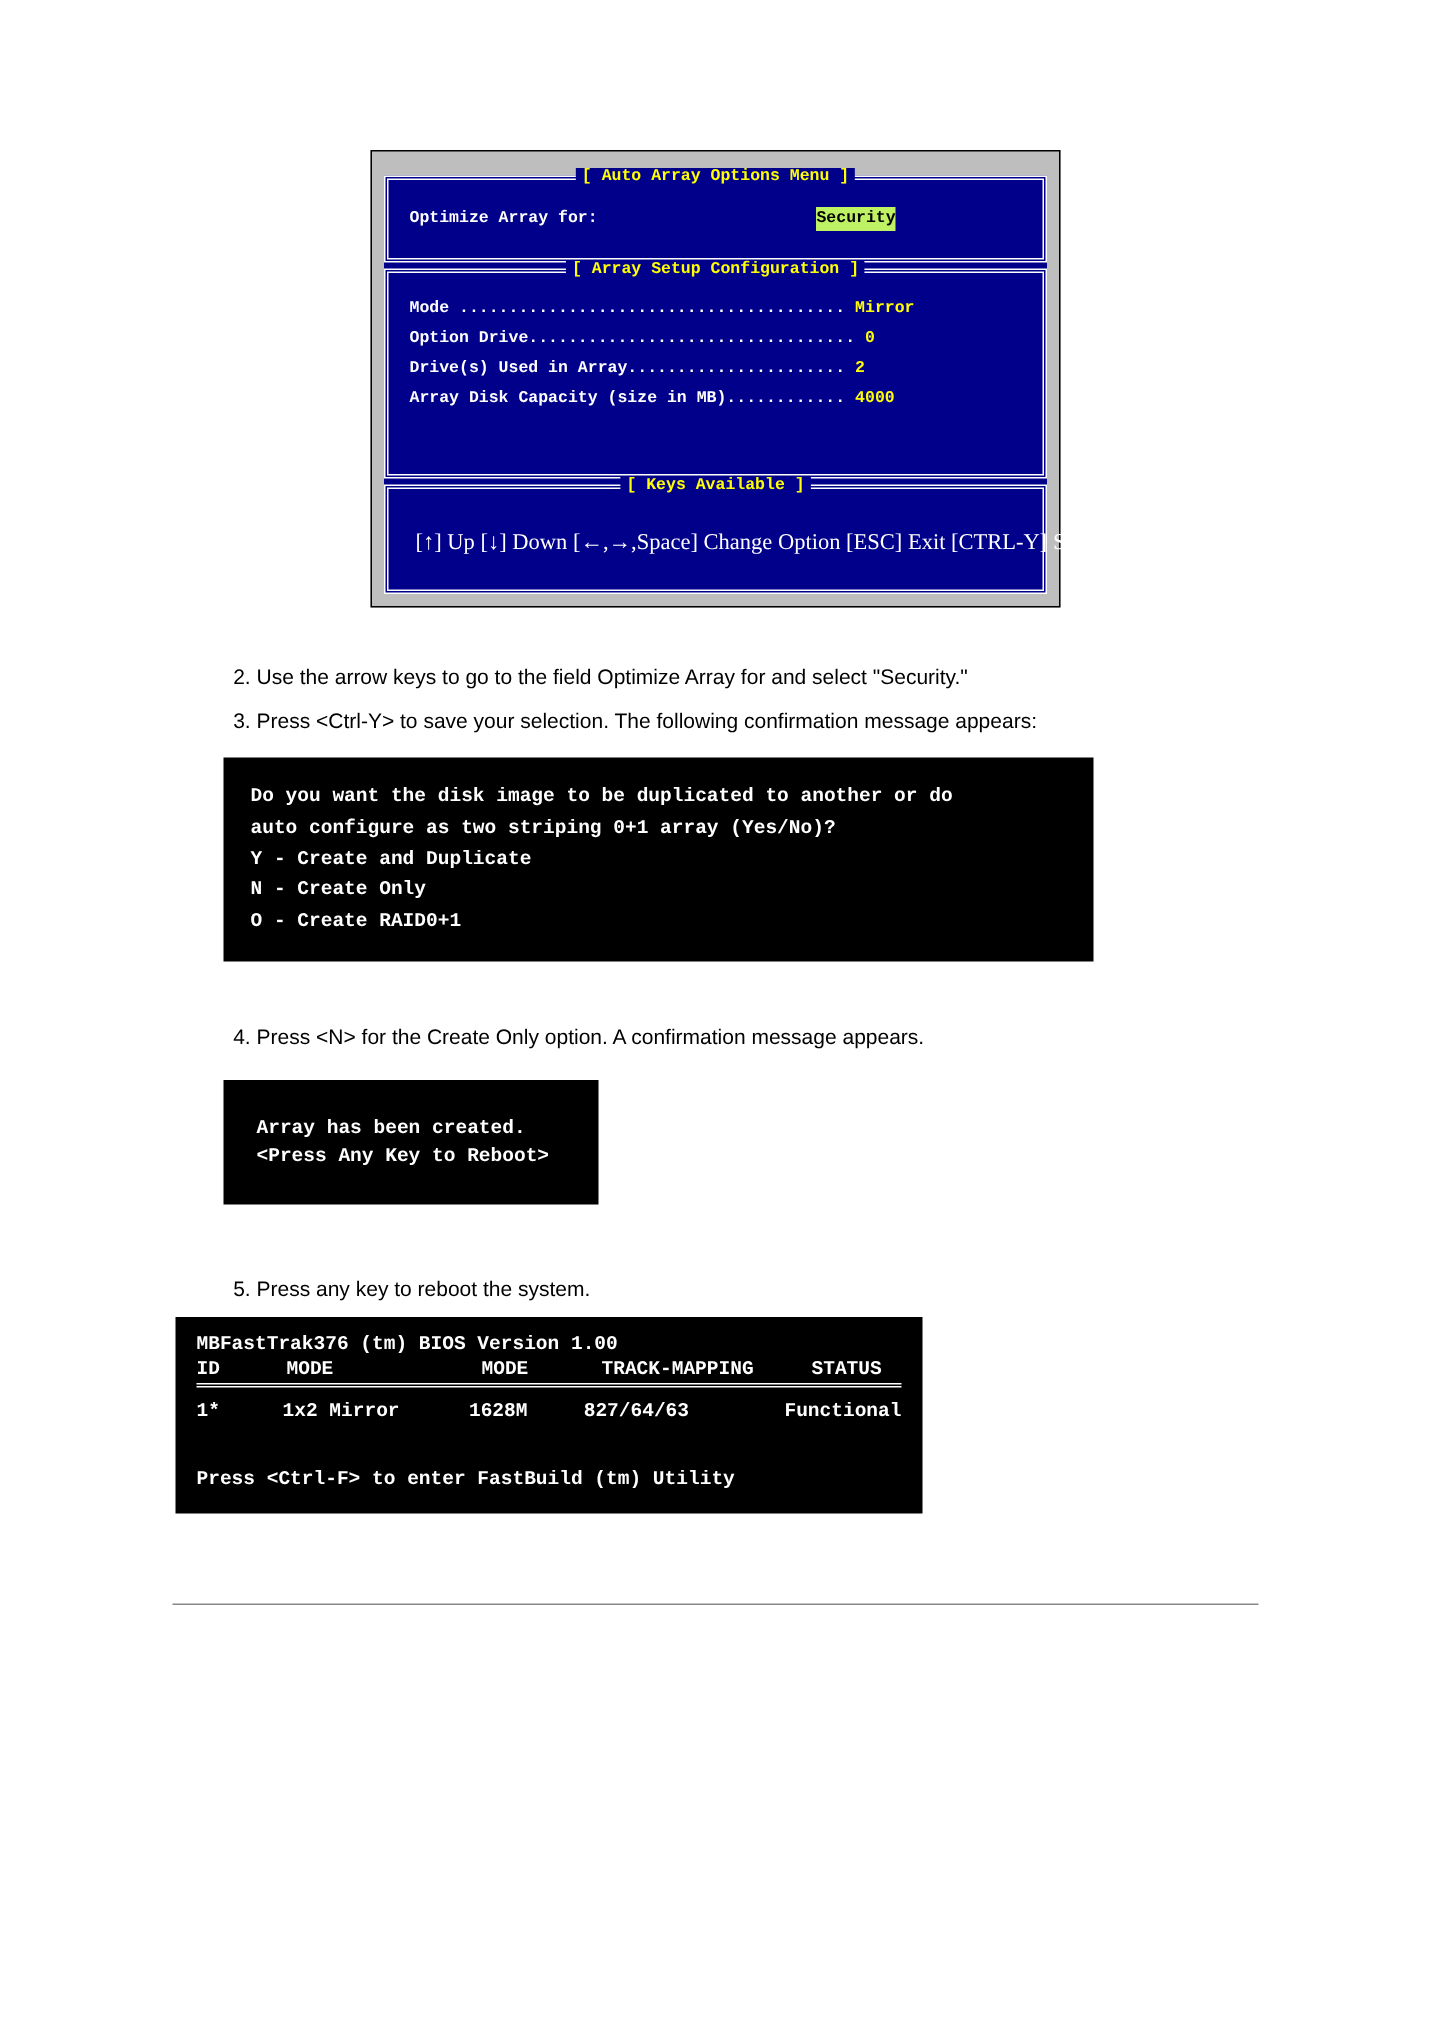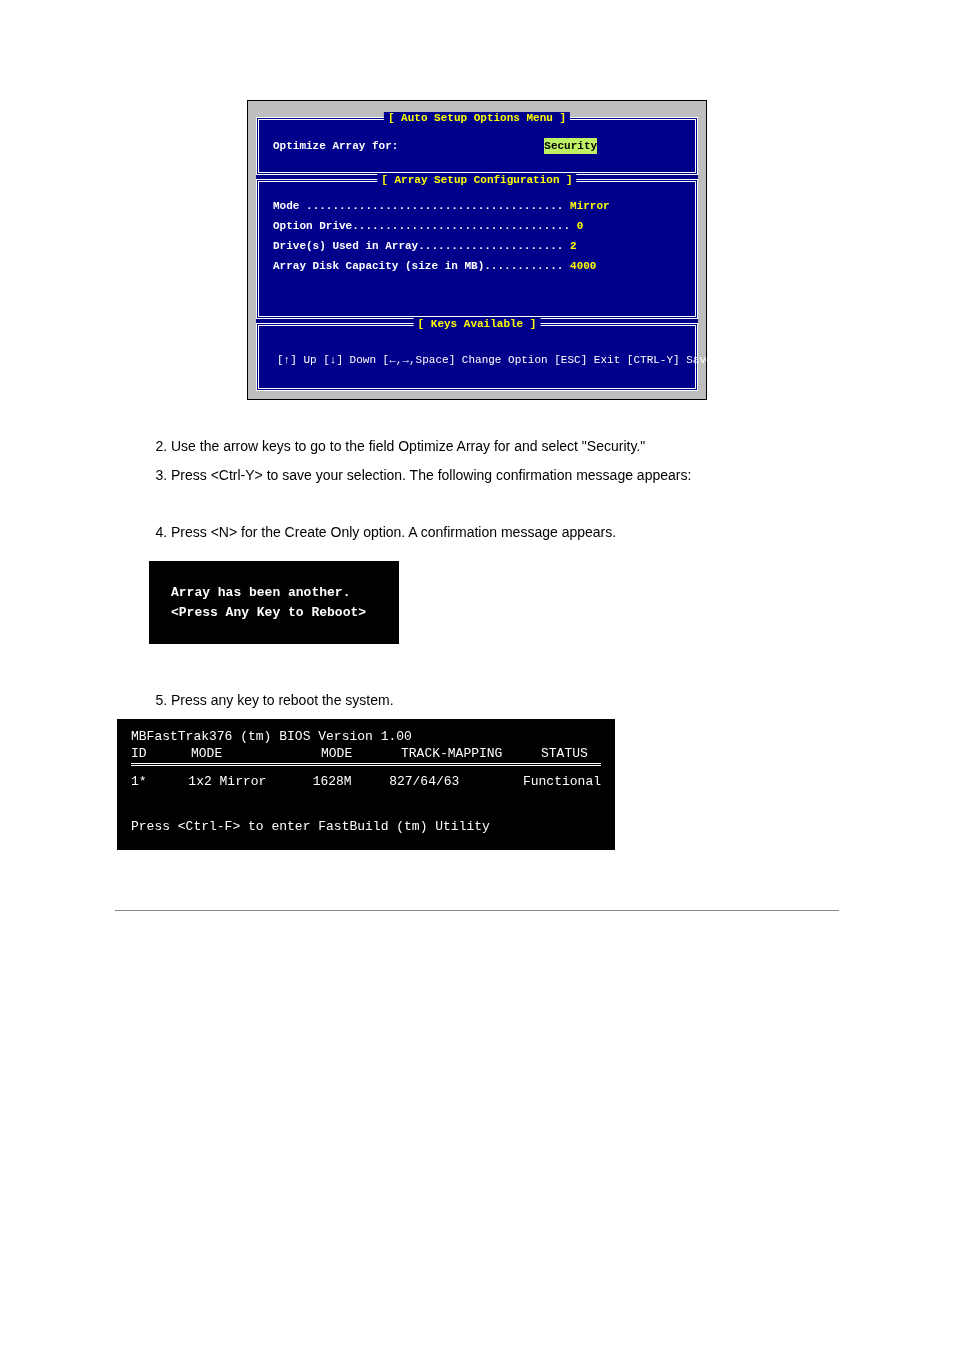--- a/index.html
+++ b/index.html
@@ -7,26 +7,26 @@
   .page { padding: 100px 115px 40px 115px; }
   .bios-box { background: #bdbebd; border: 1px solid #000; margin: 0 auto; width: 460px; padding-top: 8px; }
   .bios-inner { background: #00008b; margin: 8px; }
   .panel { border: 3px double #fff; margin: 0 0 4px 0; position: relative; padding: 18px 14px 14px 14px; }
   .panel-title { position: absolute; left: 50%; transform: translateX(-50%); top: -8px; background: #00008b; padding: 0 4px; color: #ffff00; font-family: "Courier New", monospace; font-size: 11px; font-weight: bold; white-space: nowrap; }
   .field-row { display: flex; align-items: center; margin-bottom: 4px; gap: 40px; }
   .field-label { flex: 0 0 auto; font-family: "Courier New", monospace; font-size: 11px; font-weight: bold; color: #fff; }
   .field-value-box { background: #bef264; color: #000; padding: 2px 0; font-family: "Courier New", monospace; font-size: 11px; font-weight: bold; margin-left: auto; }
   .config-line { font-family: "Courier New", monospace; font-size: 11px; font-weight: bold; color: #fff; margin-bottom: 8px; white-space: pre; }
   .config-line span:last-child { color: #ffff00; }
-  .keys-row { font-family: Liberation Mono, monospace; font-size: 11px; color: #fff; padding: 24px 4px 4px 4px; white-space: nowrap; }
+  .keys-row { font-family: Liberation Serif, serif; font-size: 15px; color: #fff; padding: 24px 4px 4px 4px; white-space: nowrap; }
   .step-list { margin: 36px 0 0 0; padding-left: 56px; list-style: decimal; }
   .step-list li { margin-bottom: 8px; line-height: 1.5; }
   .prompt-black { background: #000; color: #fff; font-family: "Courier New", monospace; font-weight: bold; padding: 16px 18px; margin: 14px 0 40px 34px; width: 580px; font-size: 13px; line-height: 1.6; }
   .prompt-small { display:inline-block; background: #000; color: #fff; font-family: "Courier New", monospace; font-weight: bold; padding: 22px 22px; margin: 10px 0 10px 34px; width: 250px; font-size: 13px; text-align: left; line-height: 1.5; }
-  .bios-table-box { background: #000; color: #fff; font-family: "Courier New", monospace; font-weight: normal; padding: 10px 14px 16px 14px; margin: 8px 0 0 2px; width: 498px; font-size: 13px; }
+  .bios-table-box { background: #000; color: #fff; font-family: "Courier New", monospace; font-weight: bold; padding: 10px 14px 16px 14px; margin: 8px 0 0 2px; width: 498px; font-size: 13px; }
   .bt-head { margin-bottom: 2px; }
   .bt-head2 { margin-bottom: 12px; }
   .bt-cols { display: flex; text-align: left; }
   .bt-col-id { width: 60px; }
   .bt-col-mode { width: 130px; }
   .bt-col-size { width: 80px; }
   .bt-col-track { width: 140px; }
   .bt-col-status { flex: 1; }
   .bt-hr { border: 0; border-top: 3px double #fff; margin: 2px 0 8px 0; }
   .bt-row { display: flex; margin-bottom: 30px; }
@@ -34,21 +34,21 @@
 </style>
 </head>
 <body>
 
 <div class="page">
 
   <div class="bios-box">
     <div class="bios-inner">
 
       <div class="panel">
-        <span class="panel-title">[ Auto Setup Options Menu ]</span>
+        <span class="panel-title">[ Auto Array Options Menu ]</span>
         <div class="field-row">
           <span class="field-label">Optimize Array for:</span>
           <span style="width:120px"></span>
           <span class="field-value-box">Security</span>
           <span style="width:80px"></span>
         </div>
       </div>
 
       <div class="panel">
         <span class="panel-title">[ Array Setup Configuration ]</span>
@@ -65,27 +65,34 @@
       </div>
 
     </div>
   </div>
 
   <ol class="step-list" start="2">
     <li>Use the arrow keys to go to the field Optimize Array for and select "Security."</li>
     <li>Press &lt;Ctrl-Y&gt; to save your selection. The following confirmation message appears:</li>
   </ol>
 
+  <div class="prompt-black">
+    <div>Do you want the disk image to be duplicated to another or do</div>
+    <div>auto configure as two striping 0+1 array (Yes/No)?</div>
+    <div>Y - Create and Duplicate</div>
+    <div>N - Create Only</div>
+    <div>O - Create RAID0+1</div>
+  </div>
 
   <ol class="step-list" start="4">
     <li>Press &lt;N&gt; for the Create Only option. A confirmation message appears.</li>
   </ol>
 
   <div class="prompt-small">
-    <div>Array has been another.</div>
+    <div>Array has been created.</div>
     <div>&lt;Press Any Key to Reboot&gt;</div>
   </div>
 
   <ol class="step-list" start="5">
     <li>Press any key to reboot the system.</li>
   </ol>
 
   <div class="bios-table-box">
     <div class="bt-head">MBFastTrak376 (tm) BIOS Version 1.00</div>
     <div class="bt-cols">

